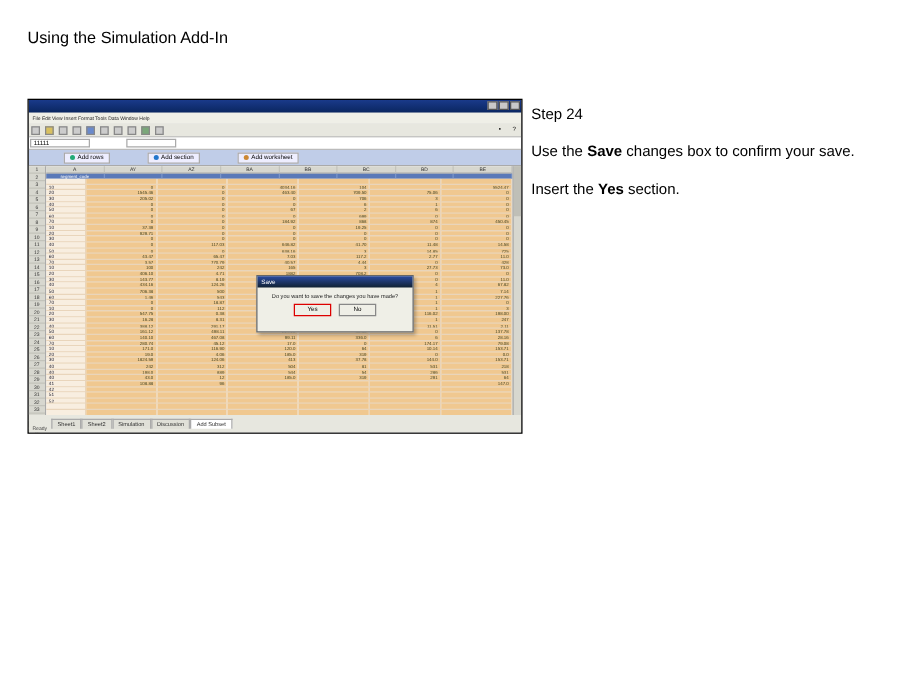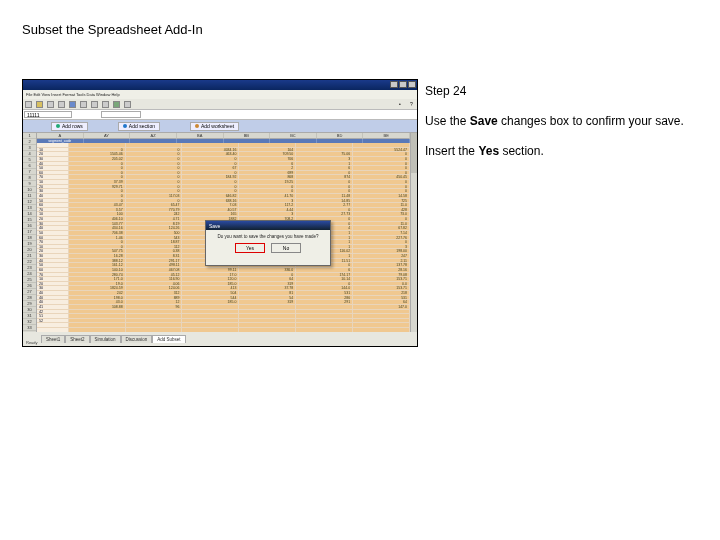--- a/index.html
+++ b/index.html
@@ -56,21 +56,21 @@
   .dbtn { width:30px; height:10px; font-size:5px; display:flex; align-items:center; justify-content:center; border:1px solid #888; background:#efefe7; }
   .dbtn.yes { border:1.5px solid #d00; }
   .instructions { flex:1; font-size:12px; line-height:1.35; padding-top:4px; }
   .instructions p { margin-bottom: 14px; }
   .b { font-weight: bold; }
 </style>
 </head>
 <body>
 
 <div class="header">
-  <div class="page-title">Subset the Spreadsheet Add-In</div>
+  <div class="page-title">Using the Simulation Add-In</div>
 </div>
 
 <div class="content">
   <div class="screenshot">
     <div class="titlebar">
       <div class="winbtns">
         <div class="winbtn"></div>
         <div class="winbtn"></div>
         <div class="winbtn"></div>
       </div>

